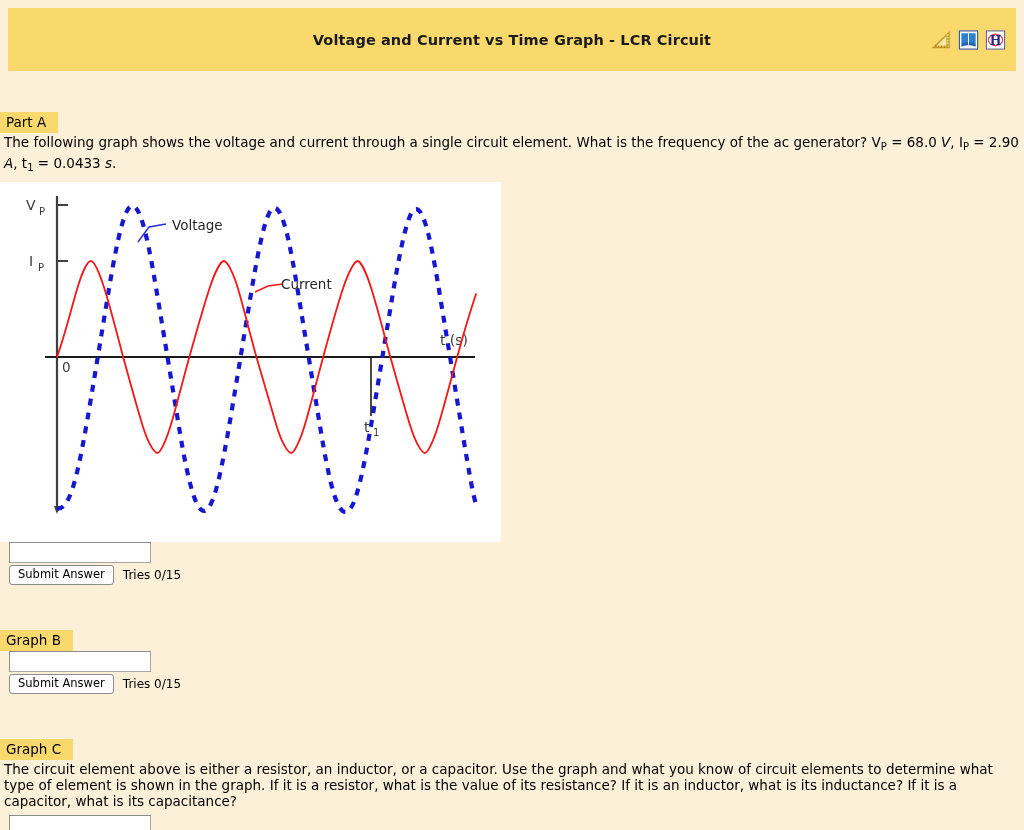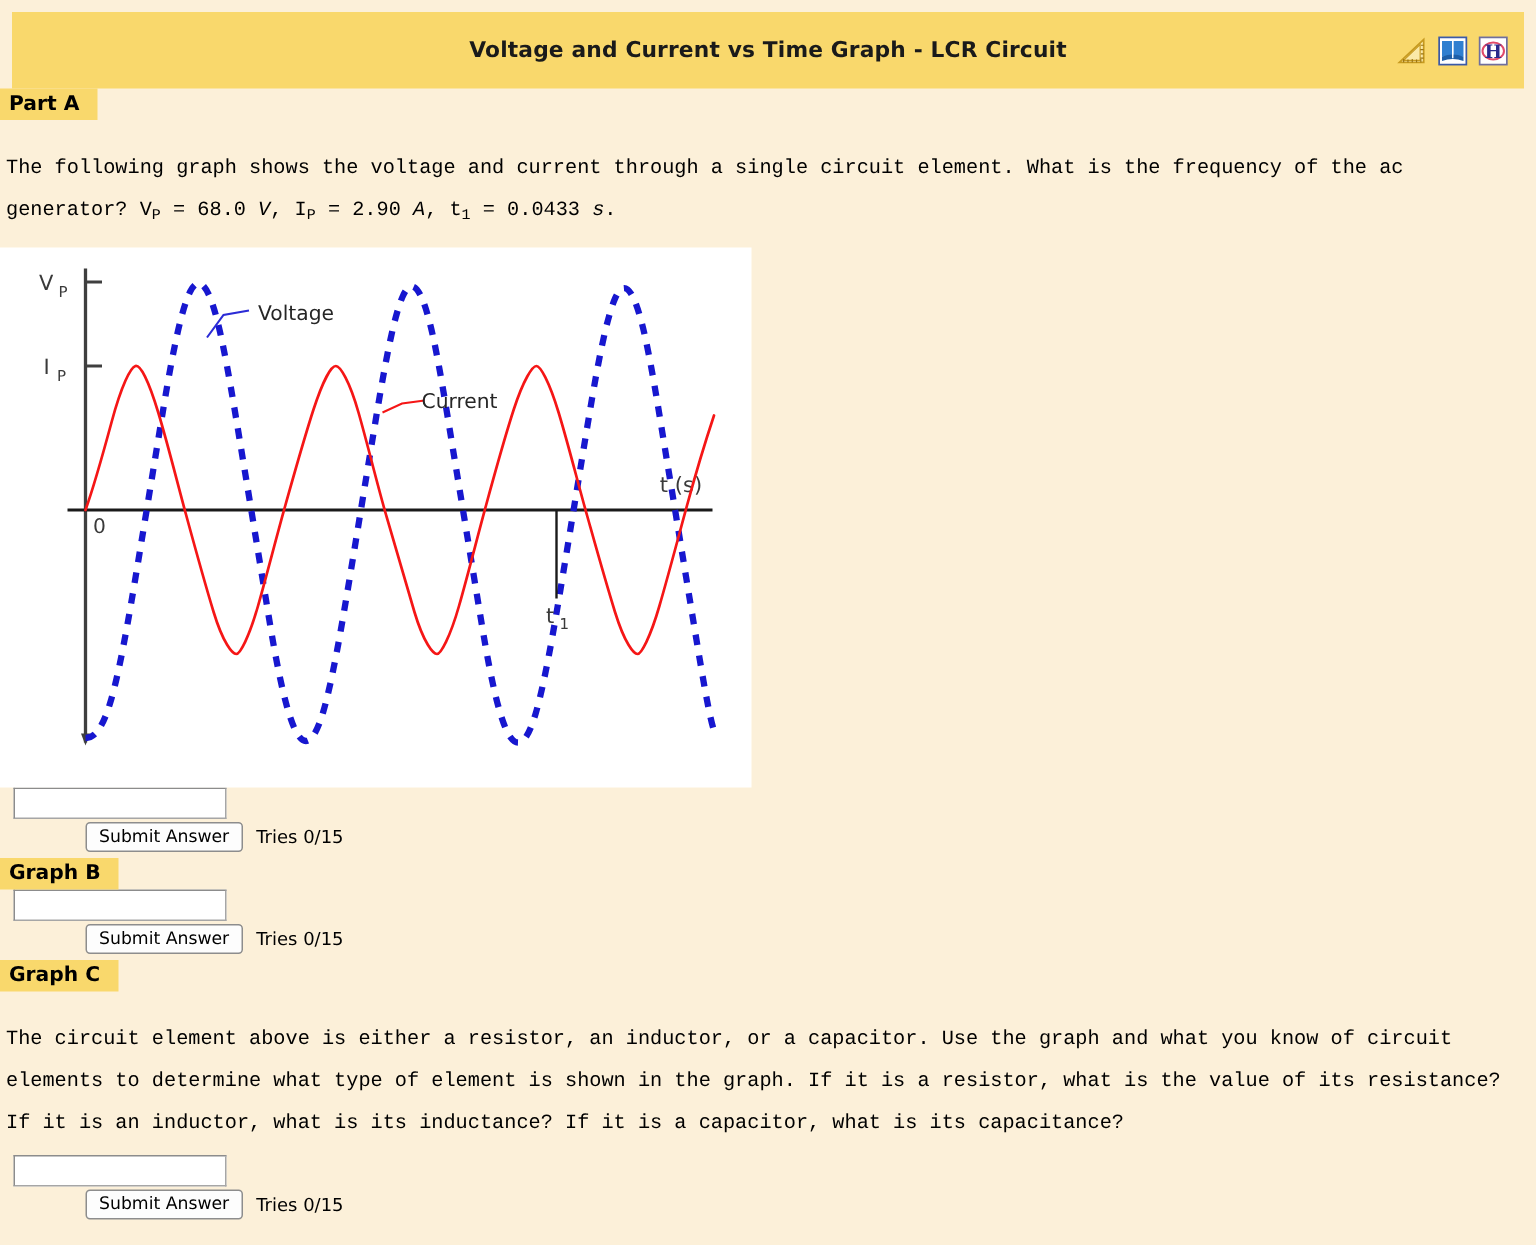--- a/index.html
+++ b/index.html
@@ -13,21 +13,21 @@
     font-family: "DejaVu Sans", "Liberation Sans", sans-serif;
     font-size: 13.5px;
     color: #000;
     overflow: hidden;
   }
 
   
   .header-bar {
     position: relative;
     margin: 8px 8px 0 8px;
-    height: 51px;
+    height: 63px;
     background: #f9d86c;
     display: flex;
     align-items: center;
     justify-content: center;
   }
   .header-title {
     font-weight: bold;
     font-size: 14.5px;
     color: #1a1a1a;
     letter-spacing: 0.1px;
@@ -44,41 +44,41 @@
   .hicon {
     width: 21px;
     height: 21px;
     display: block;
   }
 
   
   .part-badge {
     display: inline-block;
     background: #f9d86c;
-    font-weight: bold;
+    font-weight: normal;
     font-size: 13.5px;
     padding: 3px 12px 3px 6px;
     line-height: 15px;
     color: #000;
+    margin-top: 41px;
   }
   .part-badge-row {
     margin: 0;
     padding: 0;
     line-height: 0;
   }
 
   .section {
     padding: 0;
   }
   .prompt {
-    margin: 19px 4px 6px 4px;
-    line-height: 28px;
+    margin: 1px 4px 6px 4px;
+    line-height: 16px;
     font-size: 13.5px;
     max-width: 1016px;
-    font-family: Liberation Mono, monospace;
   }
   .prompt sub {
     font-size: 10px;
     vertical-align: -3px;
   }
   .ital { font-style: italic; }
 
   
   .answer-input {
     display: block;
@@ -104,21 +104,20 @@
   .submit-btn {
     font-family: "DejaVu Sans", "Liberation Sans", sans-serif;
     font-size: 11.5px;
     color: #000;
     background: #fdfdfd;
     border: 1px solid #8d8d8d;
     border-radius: 3px;
     padding: 2px 8px 3px 8px;
     line-height: 13px;
     cursor: pointer;
-    margin-left: 48px;
   }
   .tries {
     font-size: 12px;
     color: #000;
   }
 
   
   .graph-wrap {
     background: #ffffff;
     width: 501px;

